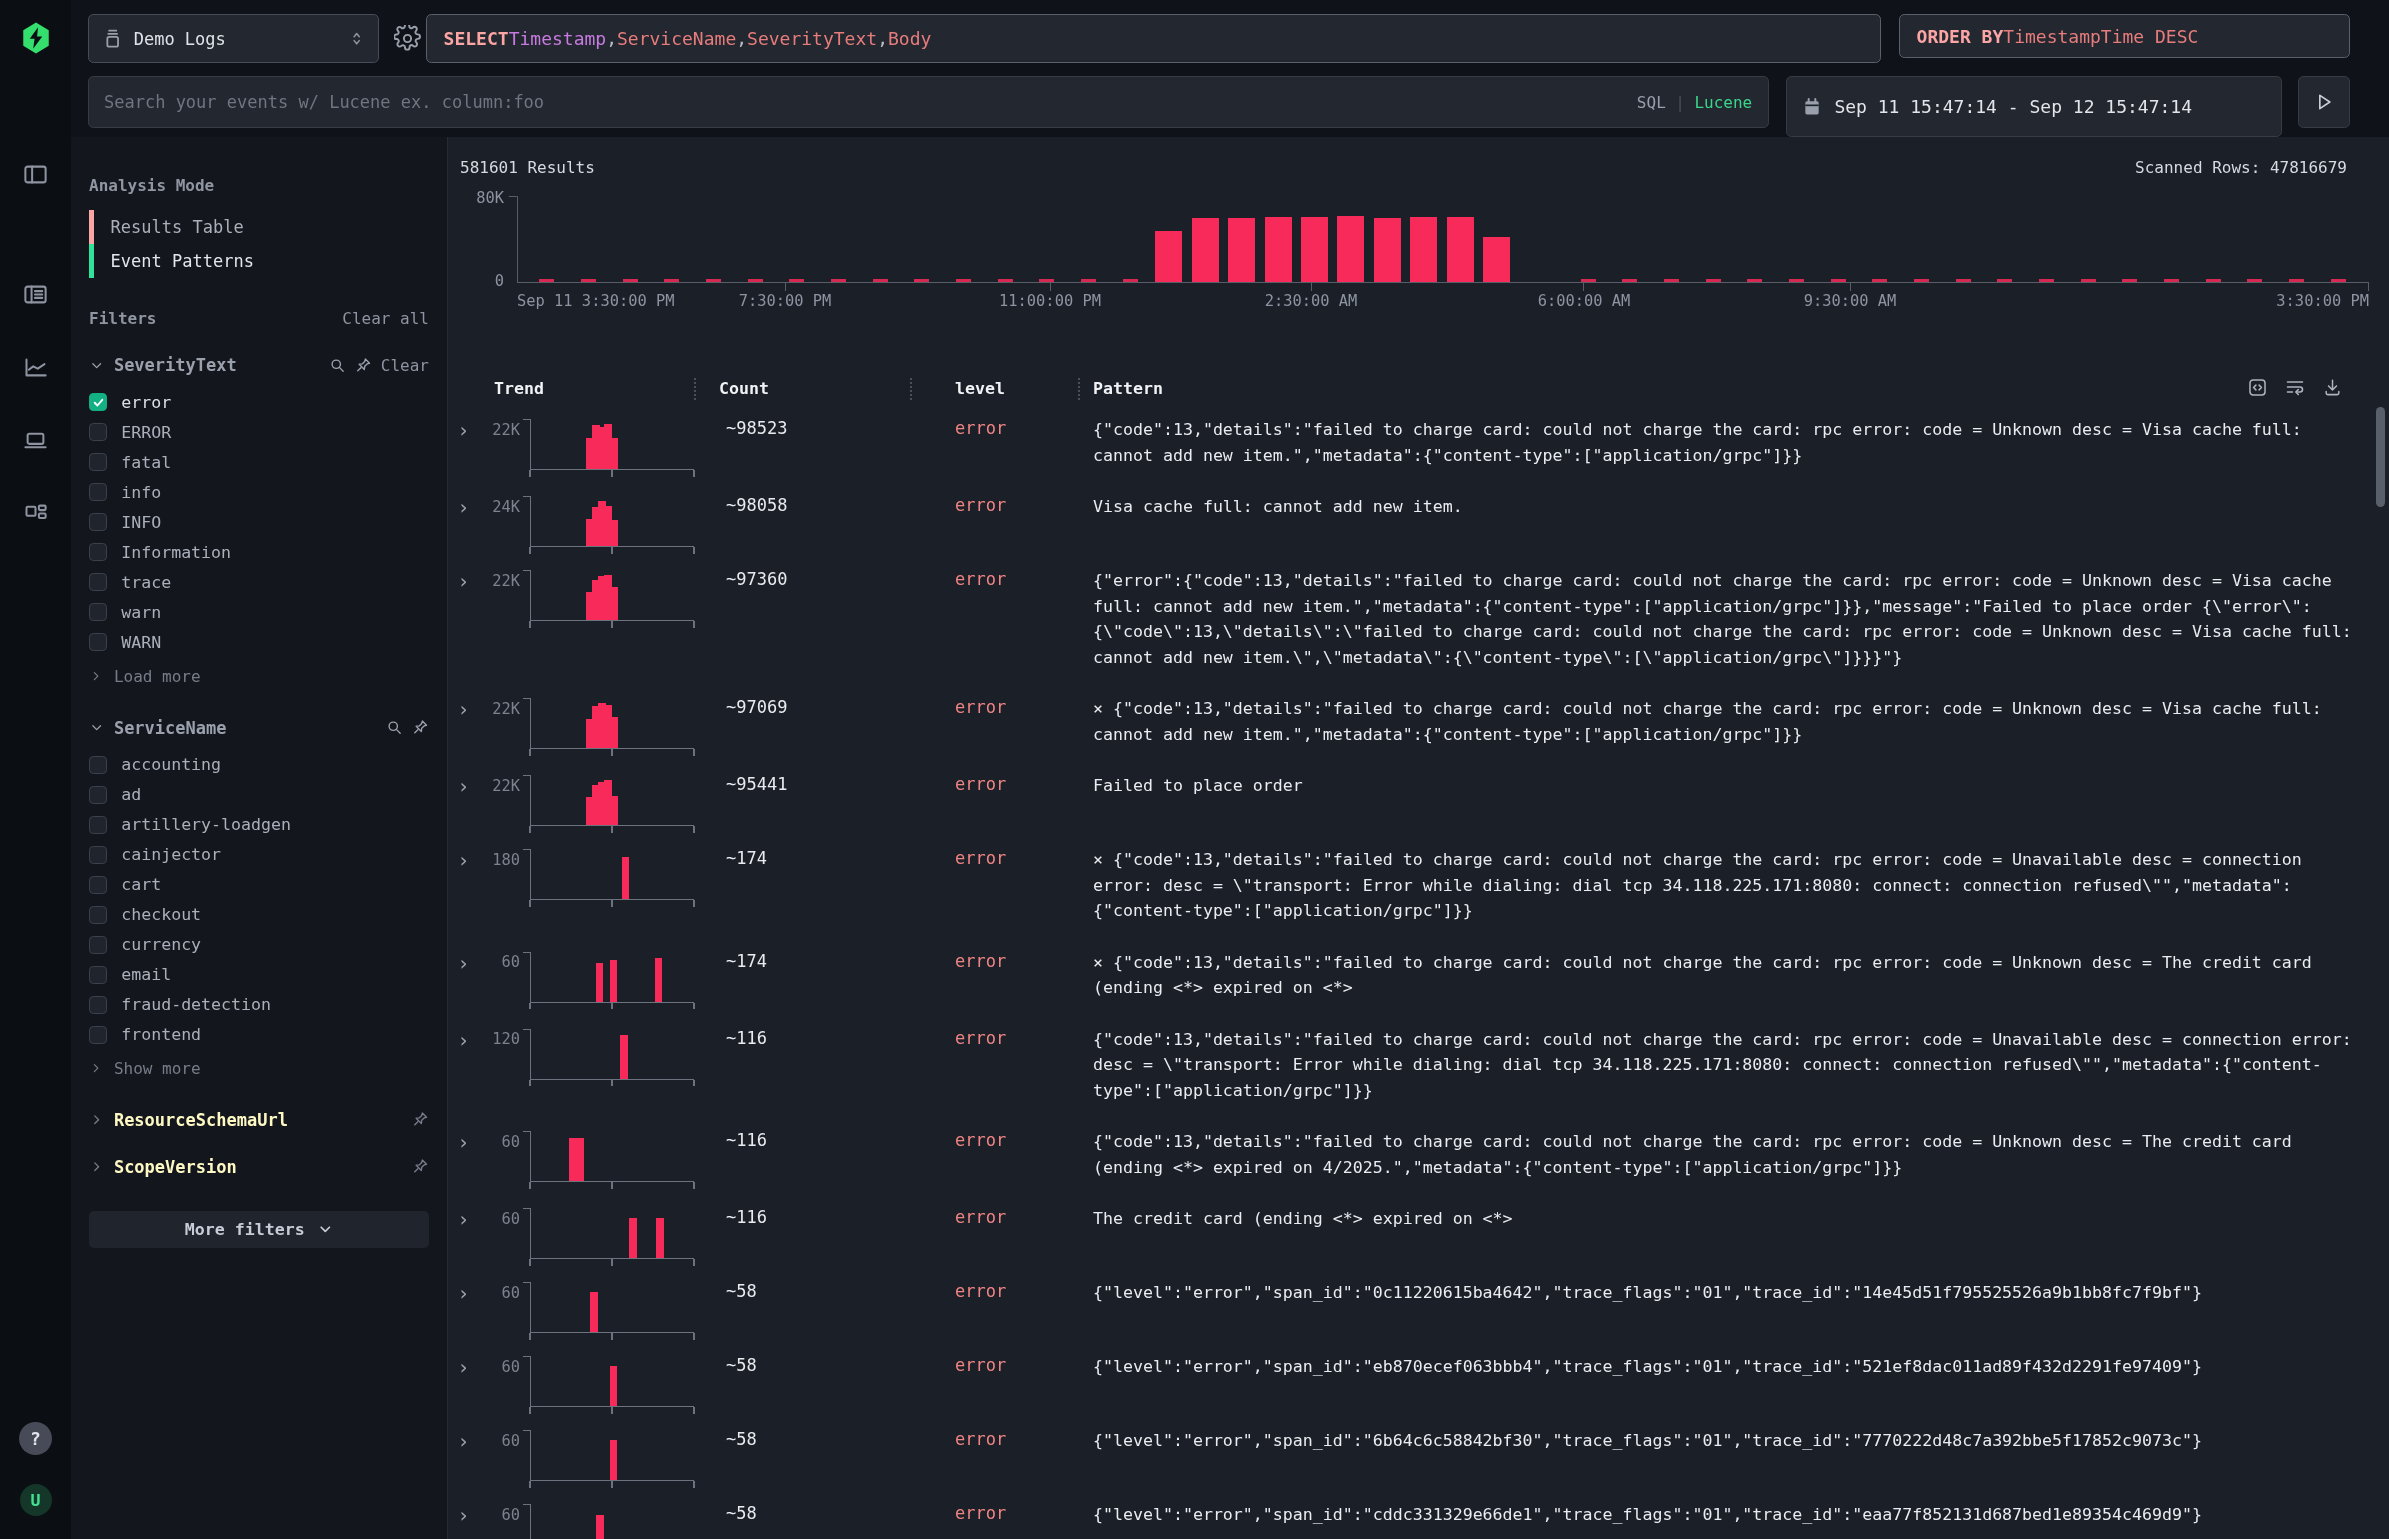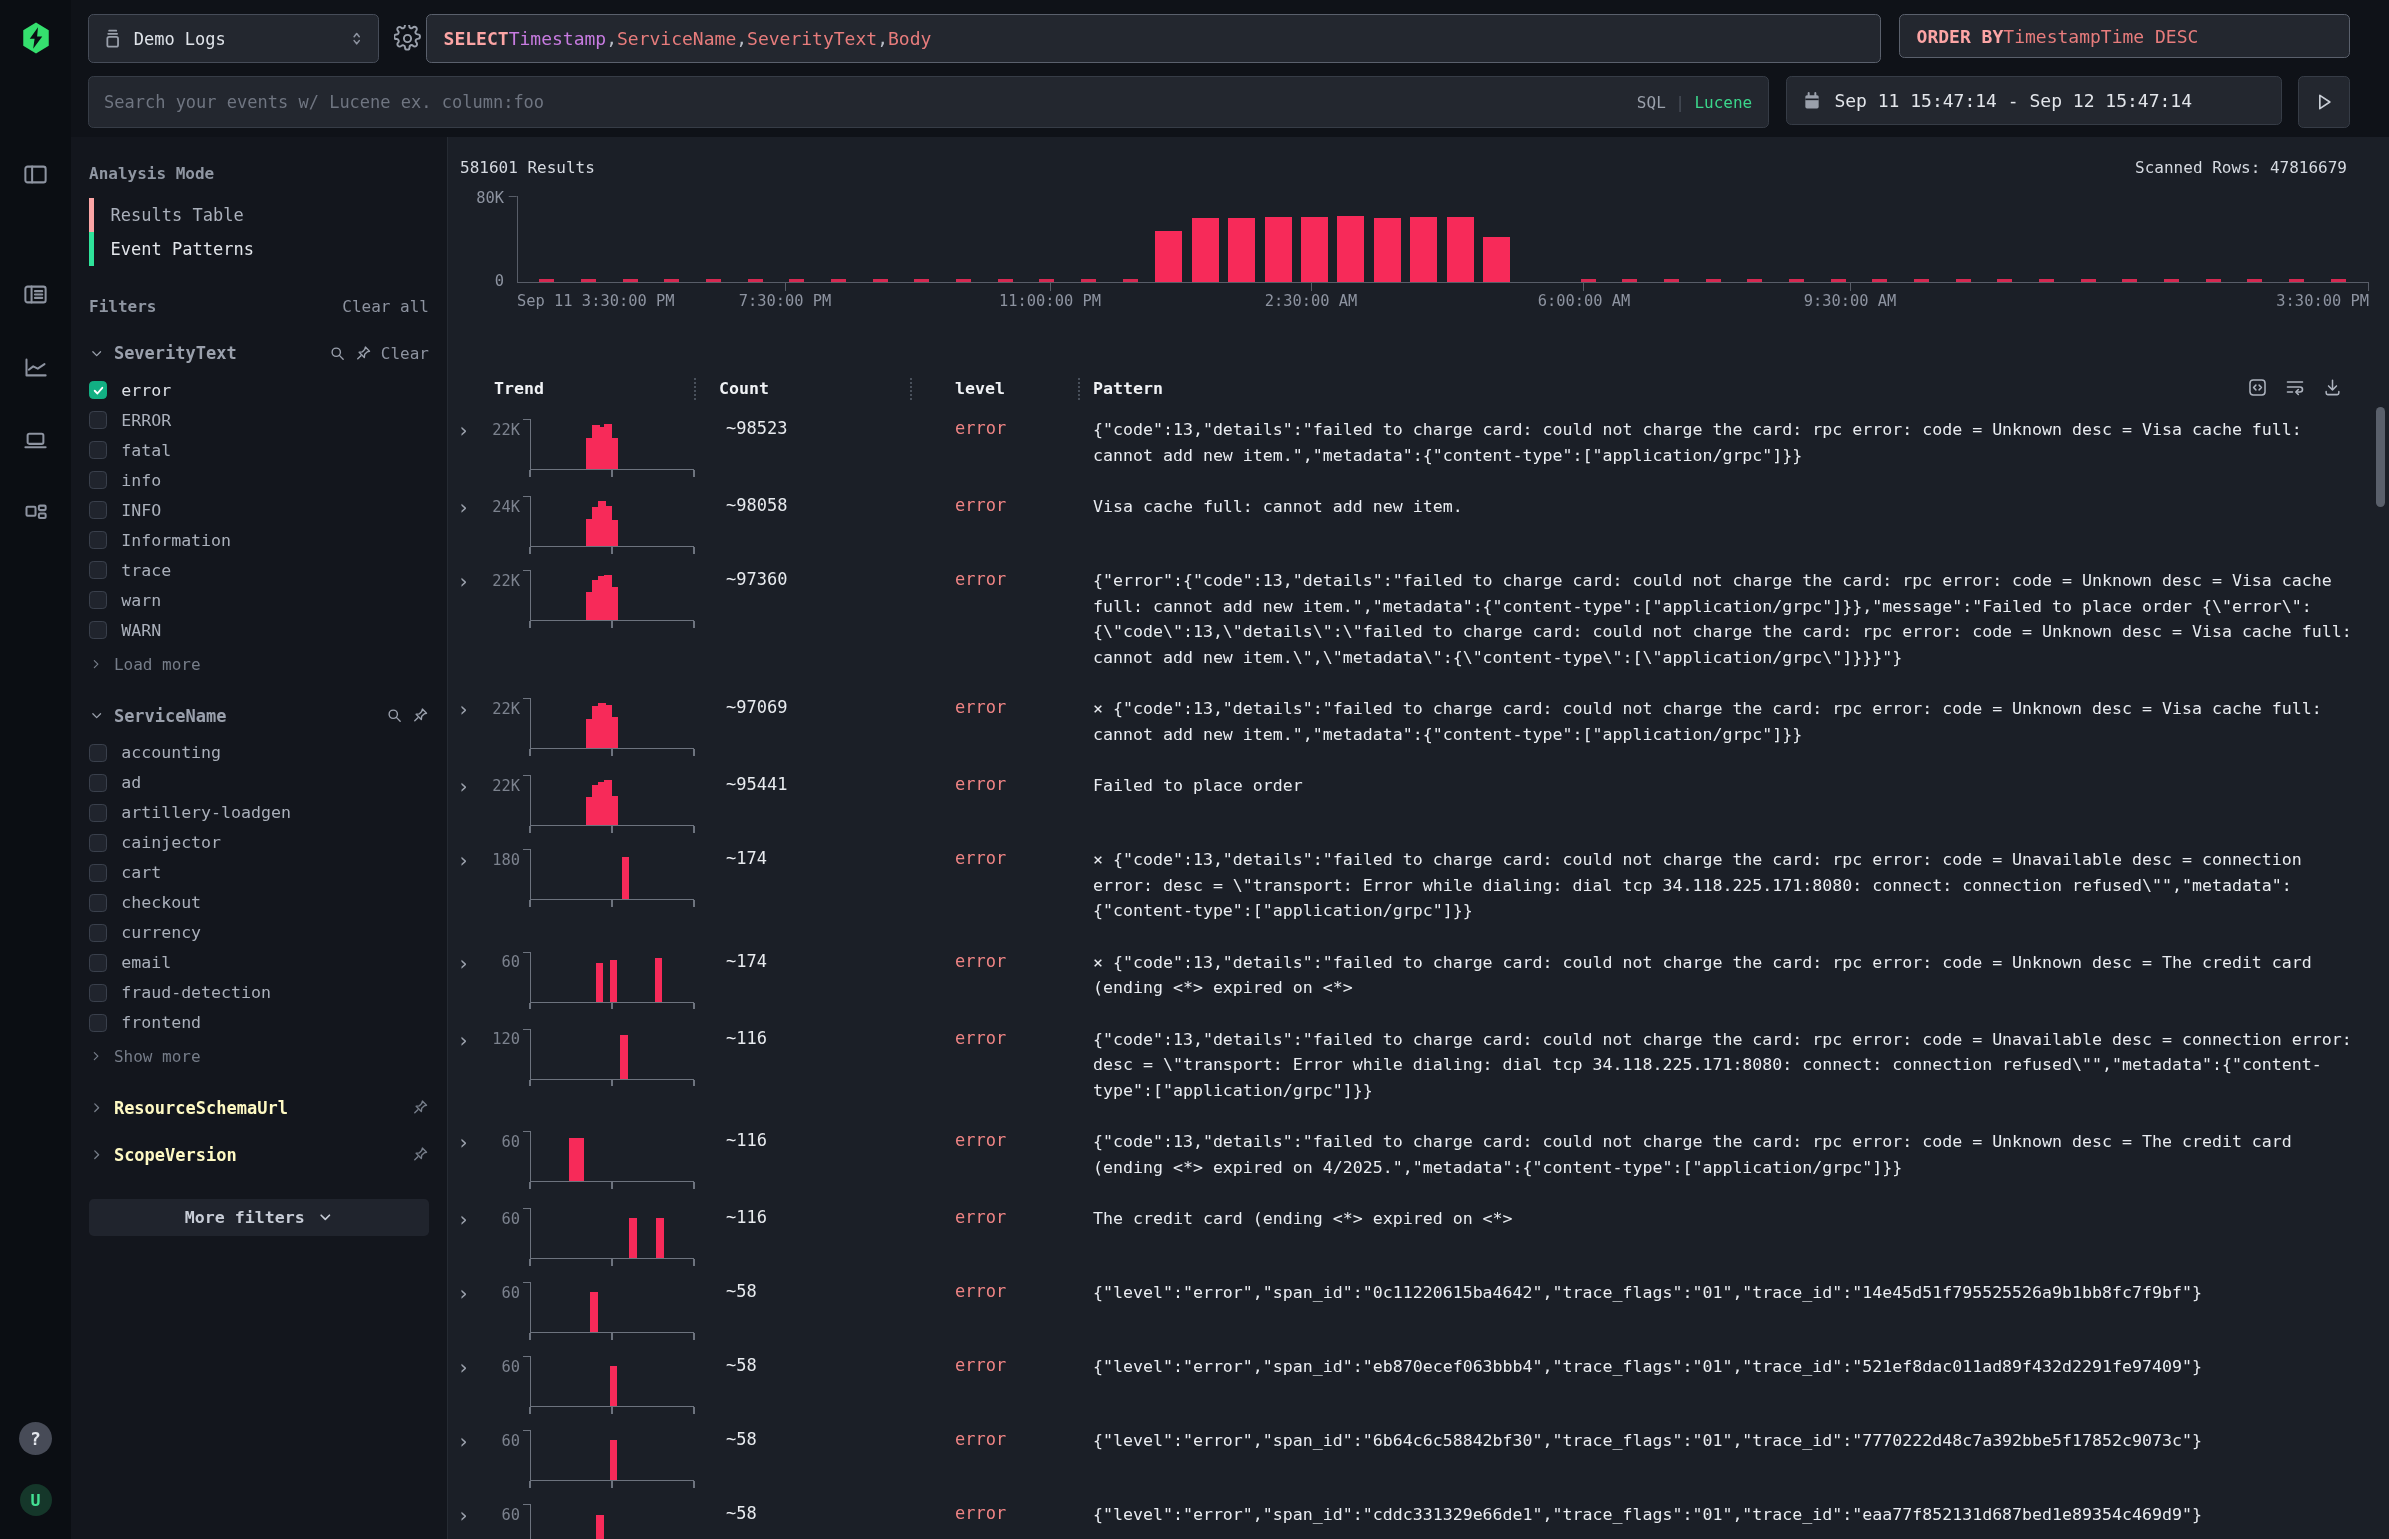--- a/index.html
+++ b/index.html
@@ -28,21 +28,21 @@
   .source .lbl{font-size:17px;color:#dfe3e9;flex:1}
   .gear{position:absolute;left:323px;top:25px;cursor:pointer}
   .query{position:absolute;left:355px;top:14.2px;width:1455px;height:49px;padding:0 16.6px;font-size:18px;border-color:#5a606c;cursor:text}
   .kw{font-weight:bold;color:#fca5a5}
   .col-purple{color:var(--purple)} .col-salmon{color:var(--code-salmon)} .comma{color:#b9bec7}
   .orderby{position:absolute;left:1828px;top:14.2px;width:451px;height:44px;padding:0 16.6px;font-size:18px;border-color:#5a606c;cursor:text}
   .search{position:absolute;left:16.6px;top:76px;width:1681px;height:52px;padding:0 15.4px;border-color:var(--border-soft);cursor:text}
   .search .ph{color:#6f7581;font-size:17px;flex:1}
   .langs{font-size:16px;display:flex;gap:9.5px;align-items:center}
   .lang-sql{color:#9aa0ab;cursor:pointer}.lang-sep{color:#4a505b}.lang-lucene{color:var(--green);cursor:pointer}
-  .daterange{position:absolute;left:1715px;top:76px;width:496px;height:49px;padding:0 15.4px;gap:12px;border-color:var(--border-soft);cursor:pointer}
+  .daterange{position:absolute;left:1715px;top:76px;width:496px;height:61px;padding:0 15.4px;gap:12px;border-color:var(--border-soft);cursor:pointer}
   .daterange .lbl{font-size:18px;color:#e2e5ea}
   .runbtn{position:absolute;left:2227px;top:76px;width:52px;height:52px;justify-content:center;border-color:var(--border-soft);cursor:pointer}
 
   
   .sidebar{position:absolute;left:71px;top:137px;width:376px;bottom:0;background:var(--side);padding:0 18px 0 18px;overflow:hidden}
   .sb-h{font-size:16px;font-weight:bold;color:#8f96a2}
   .modes{margin-top:15.4px}
   .mode{height:34px;display:flex;align-items:center;padding-left:16.6px;border-left:5px solid #fca5a5;font-size:17px;color:#aab0bb;cursor:pointer}
   .mode.active{border-left-color:#2fe39a;color:#e3e6eb}
   .filters-row{margin-top:31px;display:flex;align-items:center;justify-content:space-between}
@@ -206,21 +206,21 @@
       <span class="lbl">Sep 11 15:47:14 - Sep 12 15:47:14</span>
     </div>
     <div class="box runbtn">
       <svg width="20" height="20" viewBox="0 0 24 24" style="stroke:#c9ced6;fill:none;stroke-width:2;stroke-linejoin:round">
           <polygon points="7,4 19,12 7,20"></polygon>
         </svg>
     </div>
   </div>
 
   <div class="sidebar">
-    <div class="sb-h" style="margin-top:27px">Analysis Mode</div>
+    <div class="sb-h" style="margin-top:39px">Analysis Mode</div>
     <div class="modes">
       <div class="mode">Results Table</div>
       <div class="mode active">Event Patterns</div>
     </div>
     <div class="filters-row">
       <span class="sb-h">Filters</span>
       <span class="clear-all">Clear all</span>
     </div>
     <div id="filter-groups">
         <div class="group-h">

